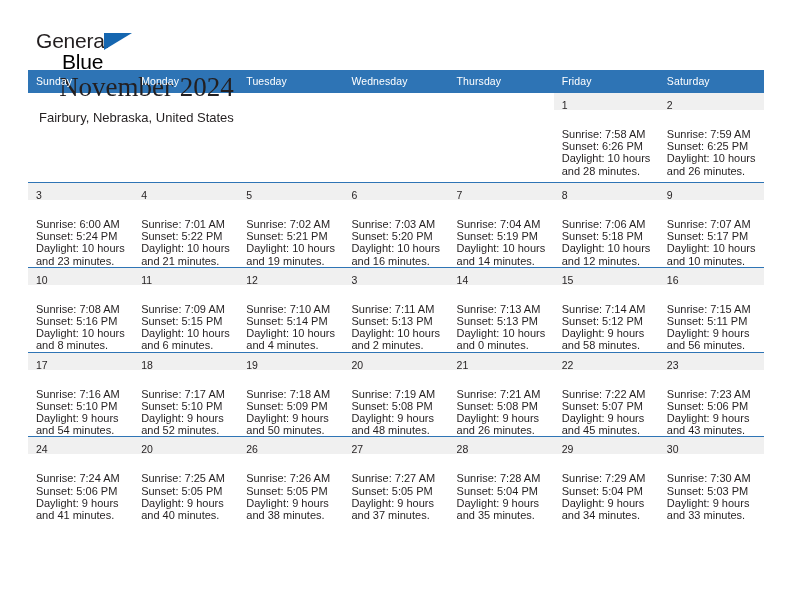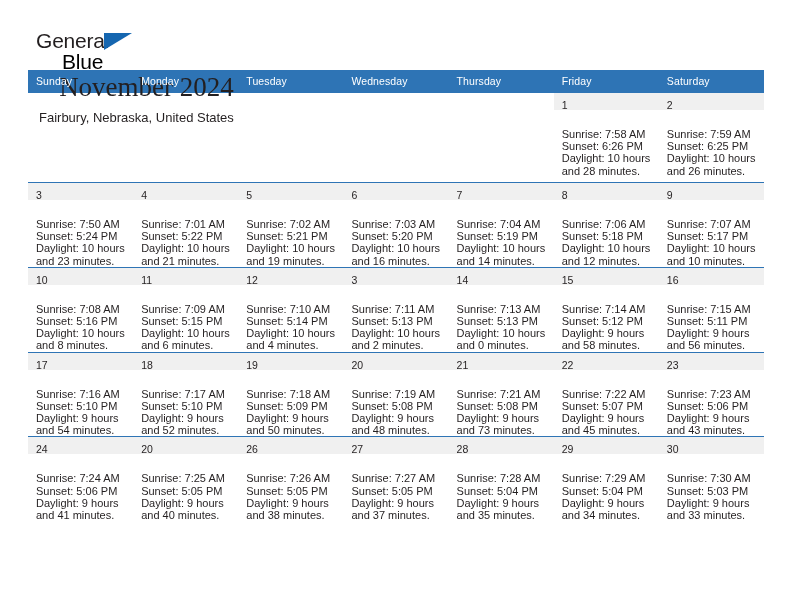--- a/index.html
+++ b/index.html
@@ -199,21 +199,21 @@
               <div>Sunrise: 7:59 AM</div>
               <div>Sunset: 6:25 PM</div>
               <div class="wrap">Daylight: 10 hours and 26 minutes.</div>
             </div>
           </td>
         </tr>
         <tr class="week">
           <td>
             <div class="daynum-strip"><span class="daynum">3</span></div>
             <div class="info">
-              <div>Sunrise: 7:50 AM</div>
+              <div>Sunrise: 6:00 AM</div>
               <div>Sunset: 5:24 PM</div>
               <div class="wrap">Daylight: 10 hours and 23 minutes.</div>
             </div>
           </td>
           <td>
             <div class="daynum-strip"><span class="daynum">4</span></div>
             <div class="info">
               <div>Sunrise: 7:01 AM</div>
               <div>Sunset: 5:22 PM</div>
               <div class="wrap">Daylight: 10 hours and 21 minutes.</div>
@@ -349,21 +349,21 @@
               <div>Sunrise: 7:19 AM</div>
               <div>Sunset: 5:08 PM</div>
               <div class="wrap">Daylight: 9 hours and 48 minutes.</div>
             </div>
           </td>
           <td>
             <div class="daynum-strip"><span class="daynum">21</span></div>
             <div class="info">
               <div>Sunrise: 7:21 AM</div>
               <div>Sunset: 5:08 PM</div>
-              <div class="wrap">Daylight: 9 hours and 73 minutes.</div>
+              <div class="wrap">Daylight: 9 hours and 26 minutes.</div>
             </div>
           </td>
           <td>
             <div class="daynum-strip"><span class="daynum">22</span></div>
             <div class="info">
               <div>Sunrise: 7:22 AM</div>
               <div>Sunset: 5:07 PM</div>
               <div class="wrap">Daylight: 9 hours and 45 minutes.</div>
             </div>
           </td>

